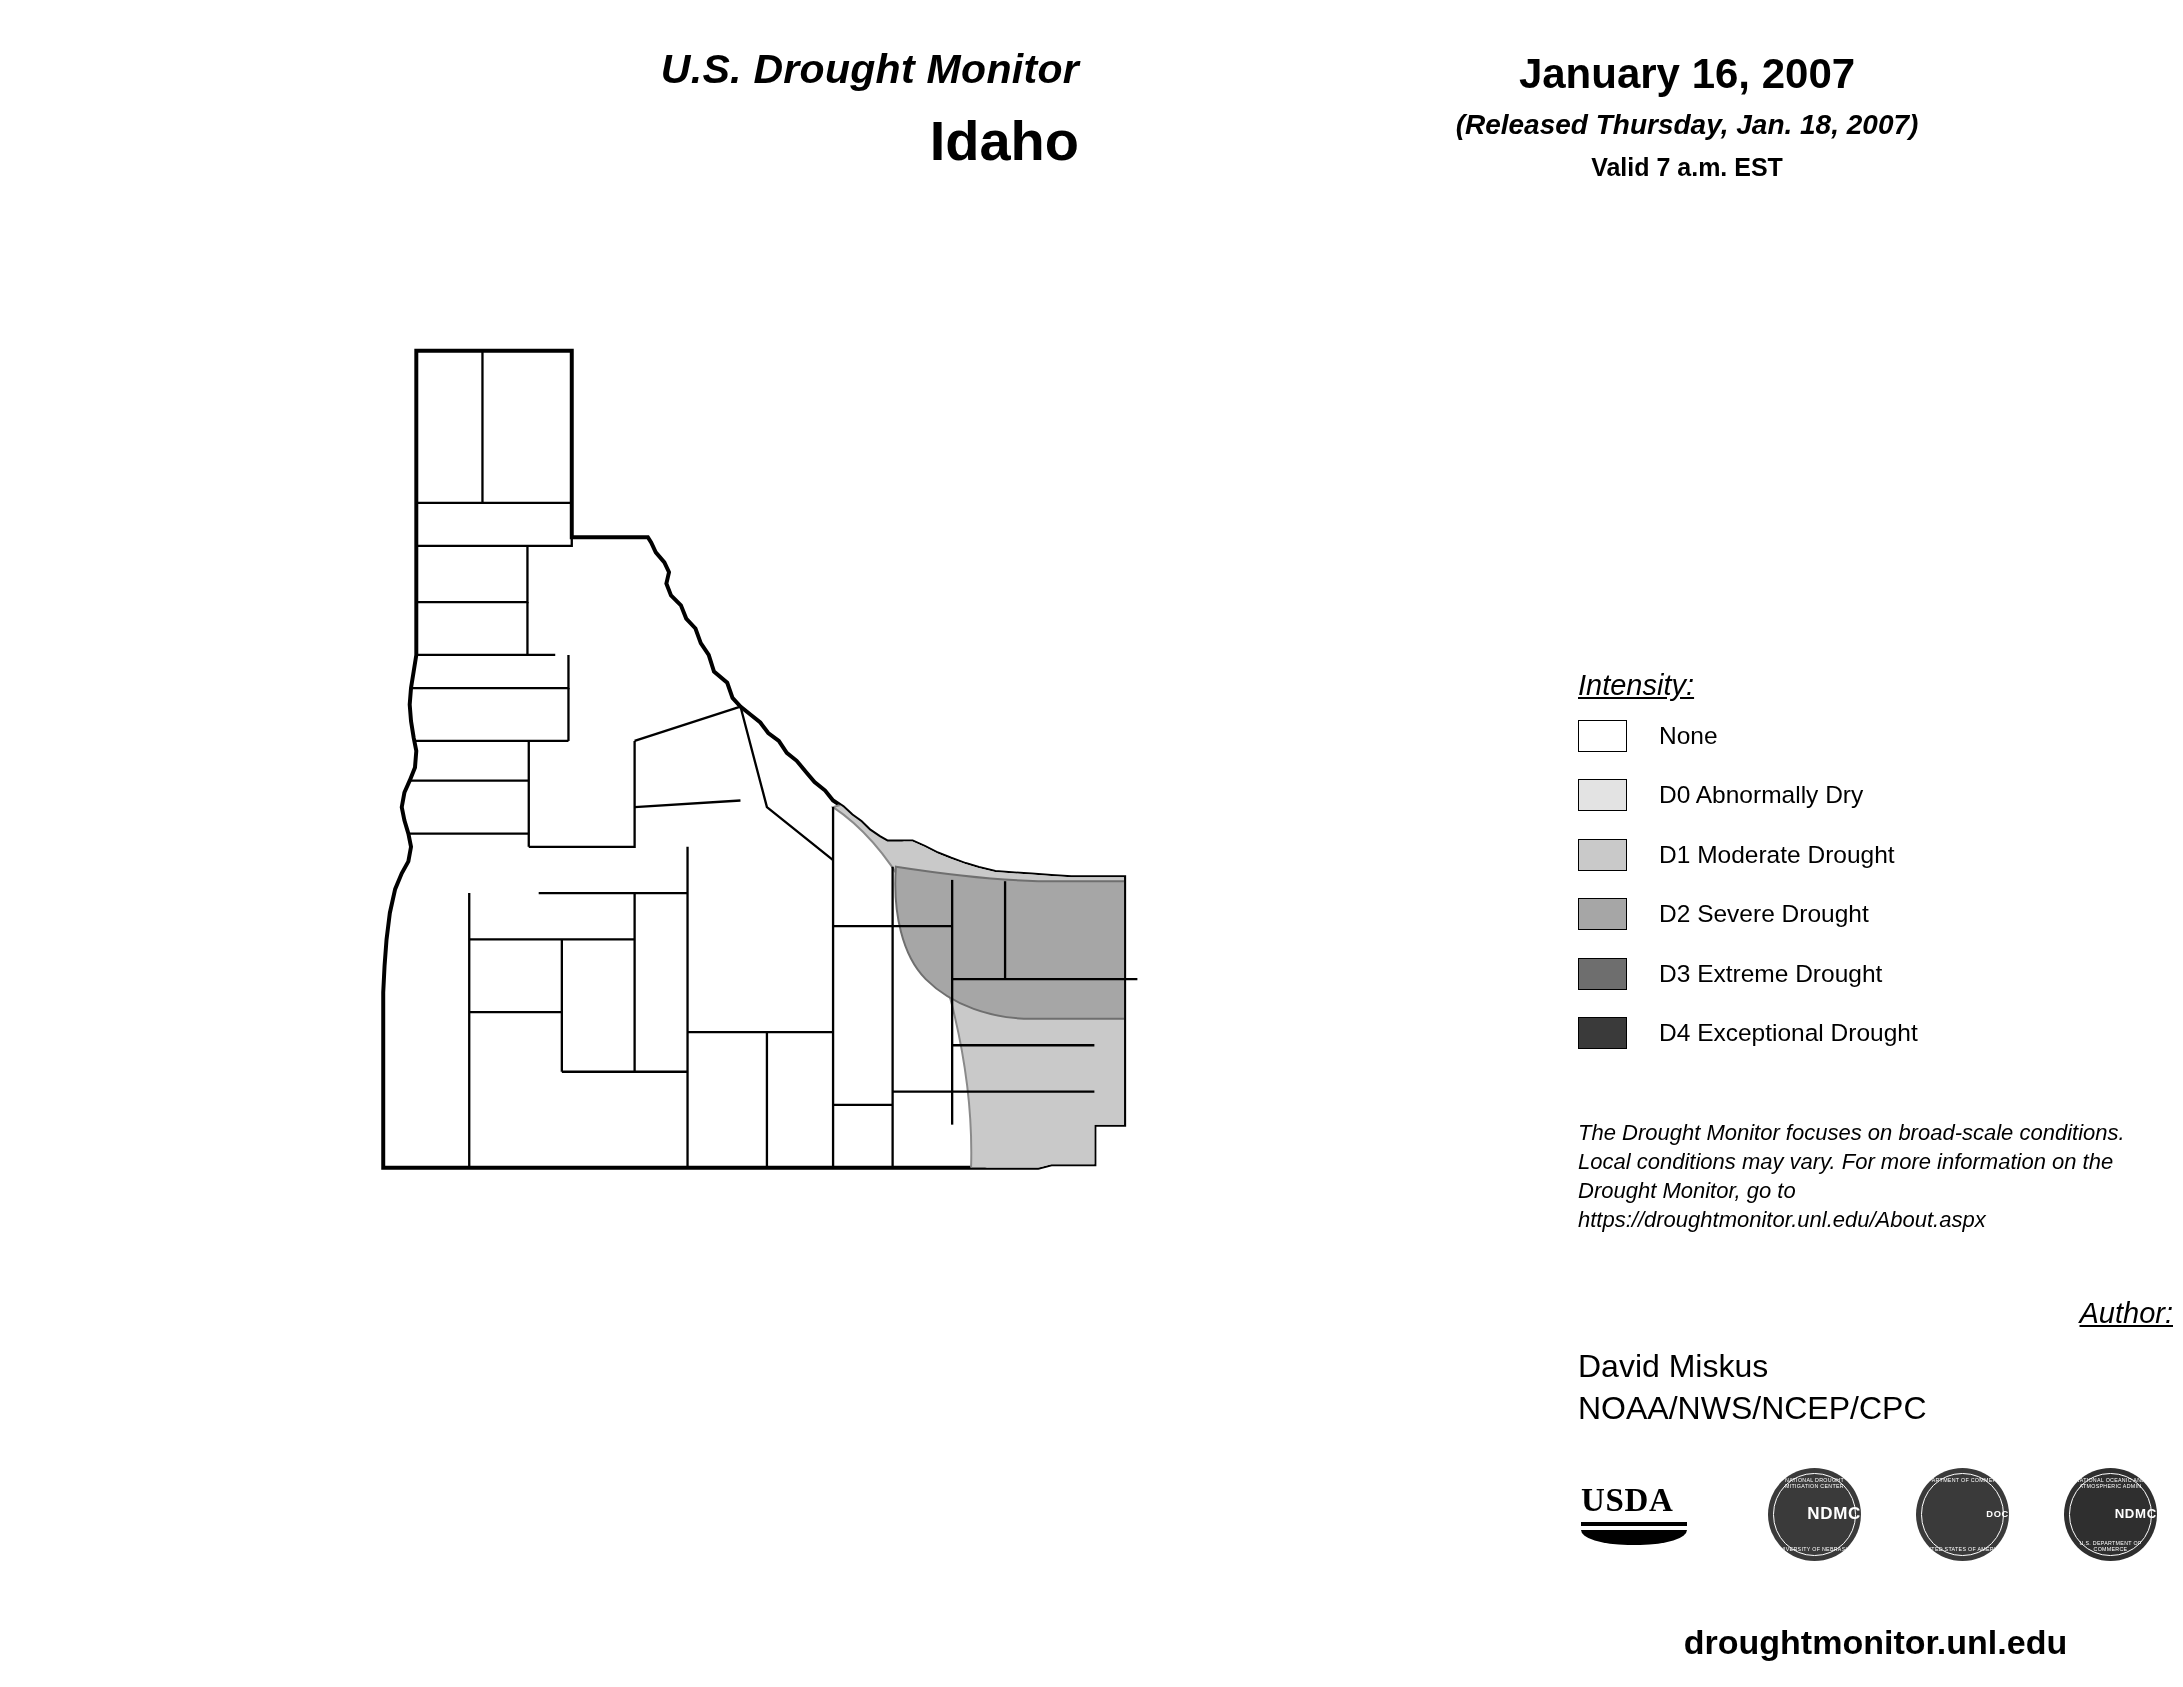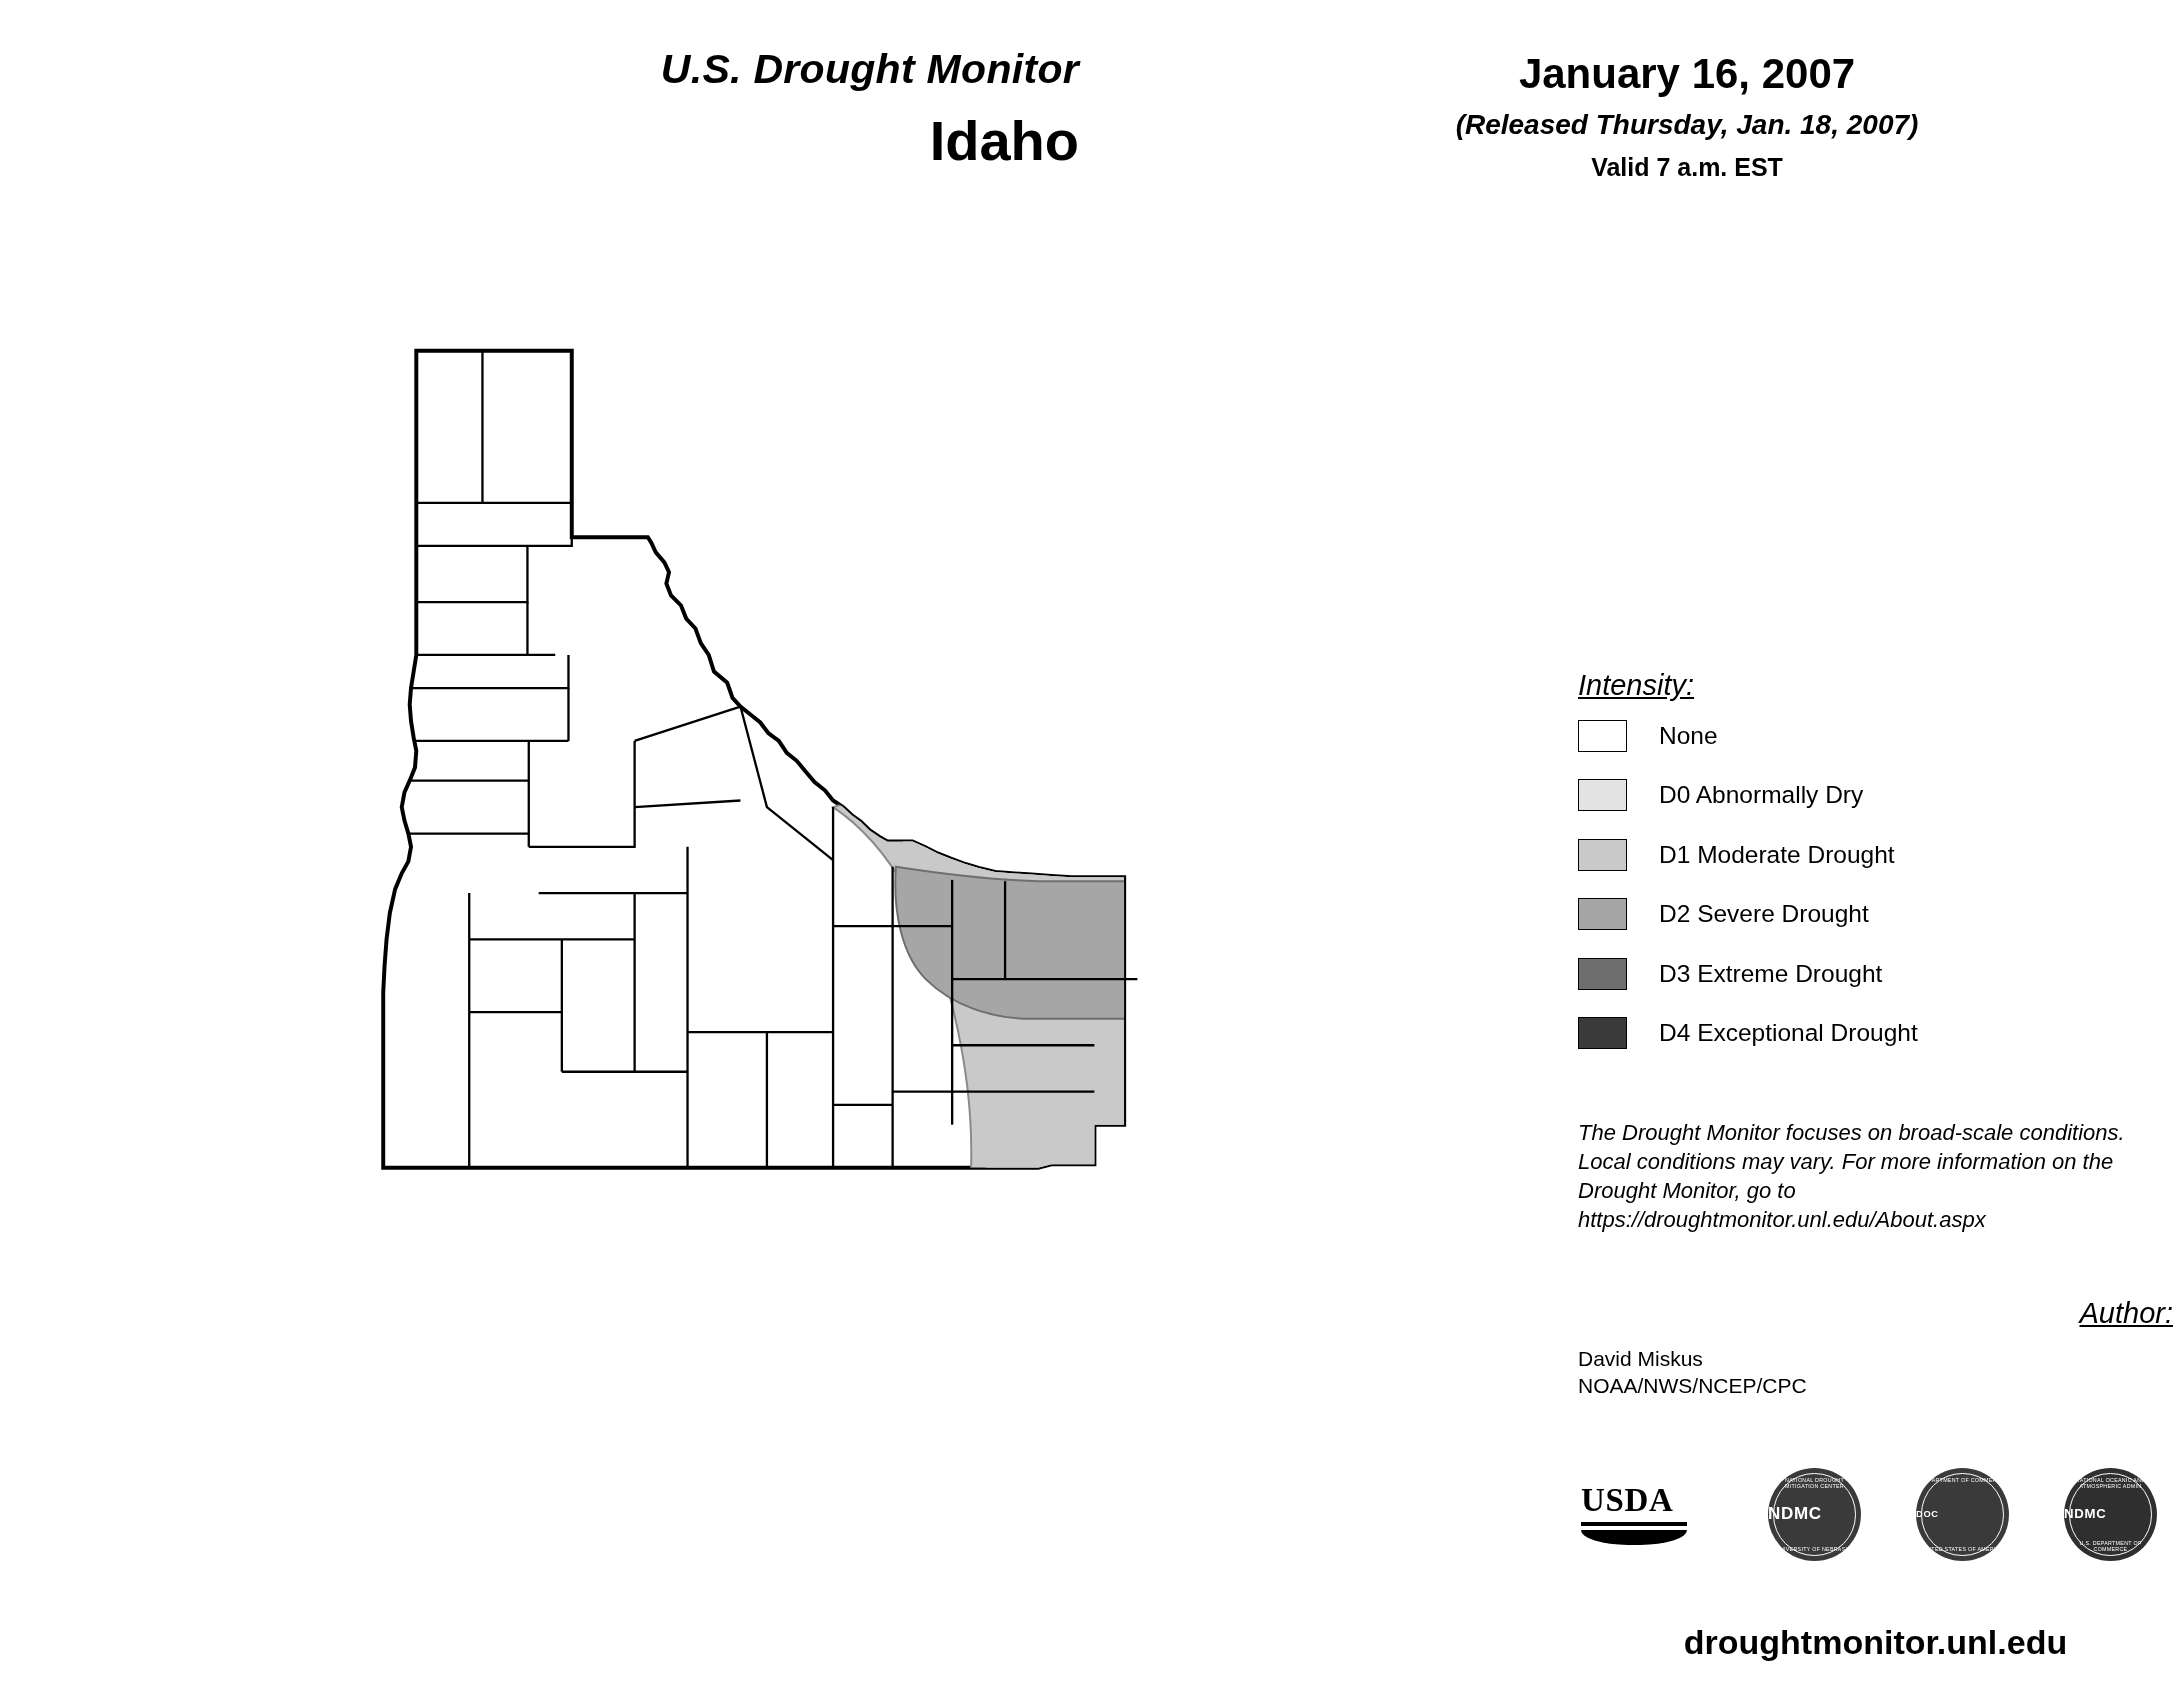--- a/index.html
+++ b/index.html
@@ -116,21 +116,21 @@
     width: 595px;
   }
   #author-title {
     font-size: 29px;
     font-style: italic;
     text-decoration: underline;
     margin-bottom: 14.6px;
     text-align: right;
   }
   .author-line {
-    font-size: 21px;
+    font-size: 32px;
     line-height: 1.32;
   }
 
   
   #logo-row {
     position: absolute;
     left: 1581px;
     top: 1465px;
     width: 576px;
     height: 99px;
@@ -172,21 +172,21 @@
     border-radius: 0 0 53px 53px / 0 0 17px 17px;
   }
   .logo-seal {
     width: 93px;
     height: 93px;
     border-radius: 50%;
     background: #3a3a3a;
     color: #ffffff;
     display: flex;
     align-items: center;
-    justify-content: flex-start;
+    justify-content: flex-end;
     position: relative;
     overflow: hidden;
   }
   .logo-seal .seal-ring {
     position: absolute;
     left: 5.3px; top: 5.3px; right: 5.3px; bottom: 5.3px;
     border: 1.3px solid #ffffff;
     border-radius: 50%;
   }
   .logo-seal .seal-core {

